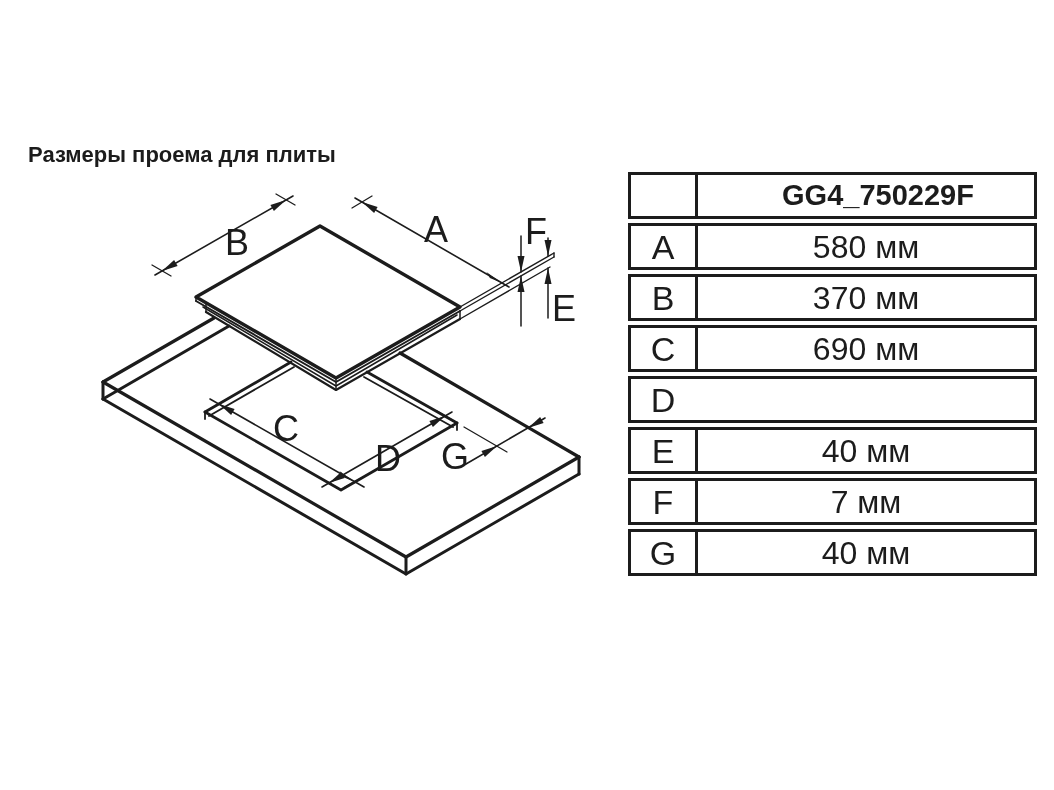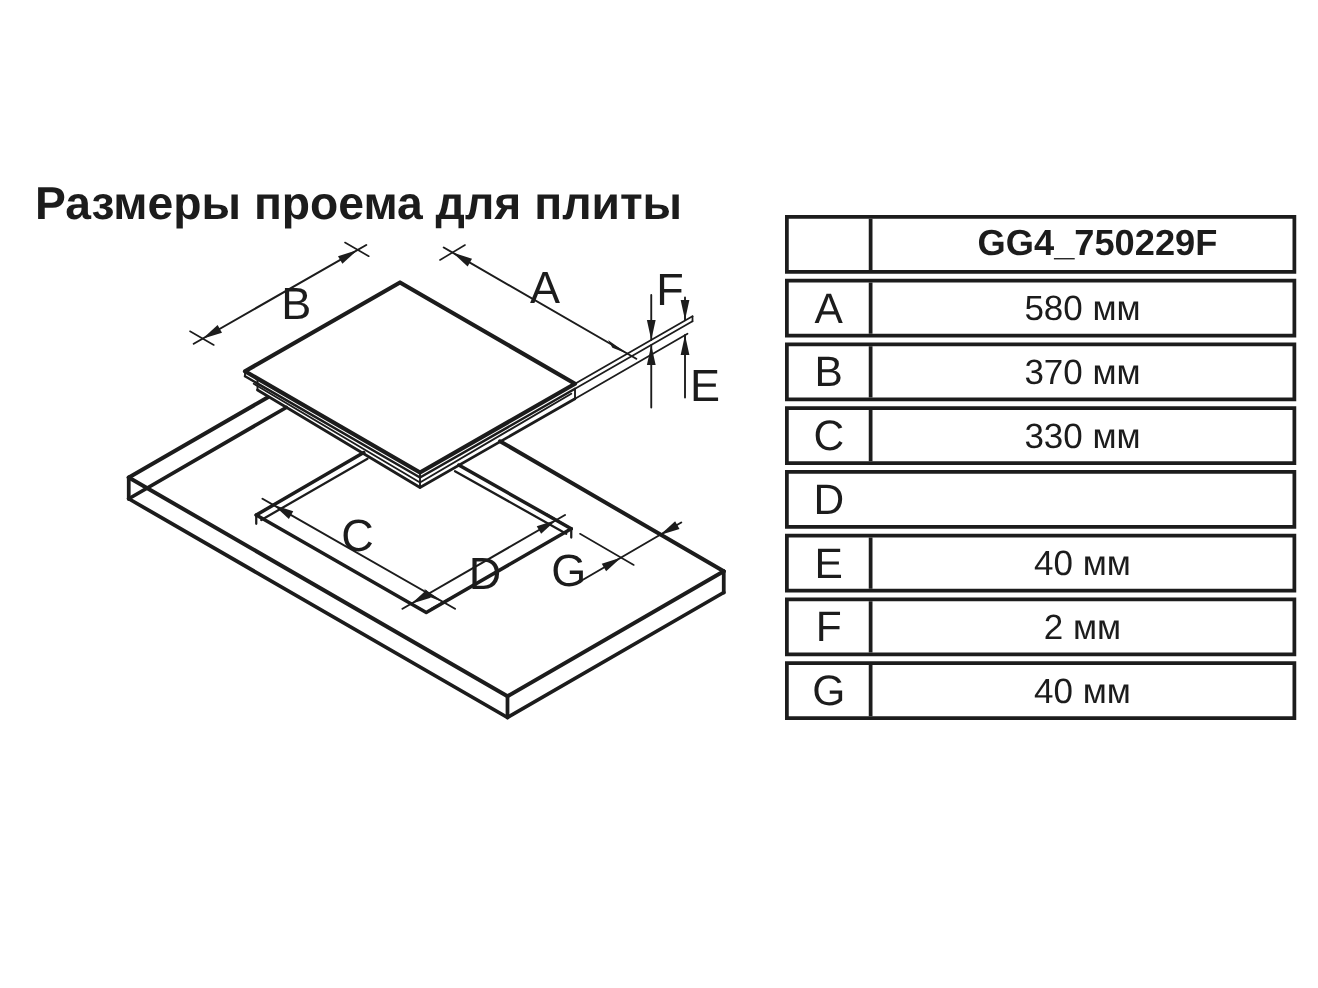--- a/index.html
+++ b/index.html
@@ -2,38 +2,38 @@
 <html><head>
 <meta charset="utf-8">
 <style>
   html,body{margin:0;padding:0;background:#ffffff;}
   #stage{
     position:relative;width:1054px;height:790px;background:#ffffff;
     font-family:"Liberation Sans",sans-serif;color:#1c1c1c;overflow:hidden;
   }
   .page-title{
     position:absolute;left:28px;top:142px;
-    font-size:37px;font-weight:bold;letter-spacing:0px;white-space:nowrap;
+    font-size:22px;font-weight:bold;letter-spacing:0px;white-space:nowrap;
   }
   #iso-svg{position:absolute;left:0;top:0;}
   .dim-label{font-family:"Liberation Sans",sans-serif;font-size:36px;fill:#1c1c1c;}
   
   .spec-table{position:absolute;left:628px;top:172px;width:409px;}
   .t-row{
     display:flex;height:47px;margin-bottom:4px;box-sizing:border-box;
     border:3px solid #1c1c1c;background:#ffffff;
   }
   .t-row:last-child{margin-bottom:0;}
   .t-key{
     width:64px;flex:0 0 64px;display:flex;align-items:center;justify-content:center;
     font-size:34px;line-height:1;
   }
   .t-val{
     flex:1;display:flex;align-items:center;justify-content:center;
-    border-left:3px solid #1c1c1c;font-size:28px;line-height:1;
+    border-left:3px solid #1c1c1c;font-size:32px;line-height:1;
   }
   .t-val.model{font-weight:bold;font-size:29px;padding-left:24px;}
 </style>
 </head>
 <body>
 
 <div id="stage">
 
   <div class="page-title">Размеры проема для плиты</div>
 
@@ -133,32 +133,32 @@
     <div class="t-row">
       <div class="t-key">A</div>
       <div class="t-val">580 мм</div>
     </div>
     <div class="t-row">
       <div class="t-key">B</div>
       <div class="t-val">370 мм</div>
     </div>
     <div class="t-row">
       <div class="t-key">C</div>
-      <div class="t-val">330 мм</div>
+      <div class="t-val">690 мм</div>
     </div>
     <div class="t-row">
       <div class="t-key">D</div>
     </div>
     <div class="t-row">
       <div class="t-key">E</div>
       <div class="t-val">40 мм</div>
     </div>
     <div class="t-row">
       <div class="t-key">F</div>
-      <div class="t-val">2 мм</div>
+      <div class="t-val">7 мм</div>
     </div>
     <div class="t-row">
       <div class="t-key">G</div>
       <div class="t-val">40 мм</div>
     </div>
   </div>
 
 </div>
 
 </body></html>

